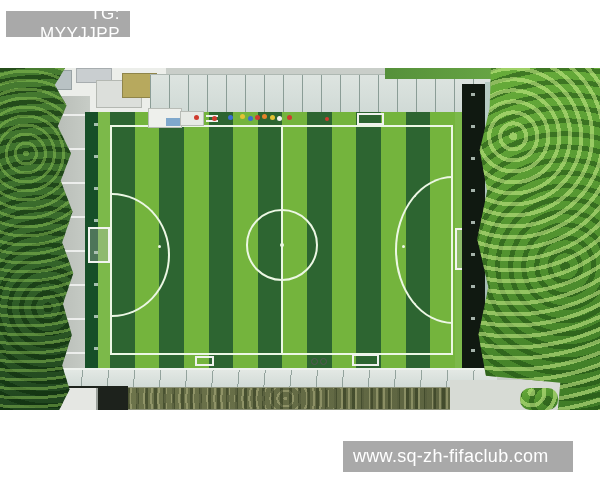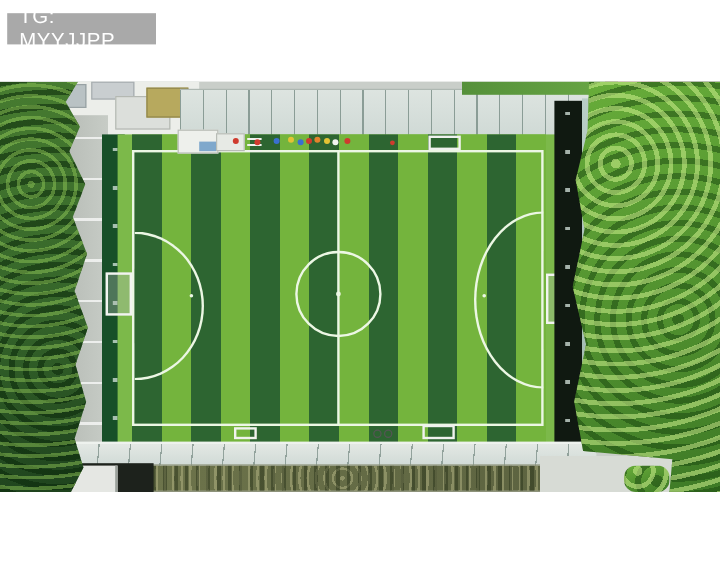--- a/index.html
+++ b/index.html
@@ -4,21 +4,21 @@
 <style>
   html,body{margin:0;padding:0;}
   body{width:600px;height:480px;overflow:hidden;background:var(--page-bg,#fff);
        font-family:"Liberation Sans","DejaVu Sans",sans-serif;}
   .abs{position:absolute;}
   .page{position:relative;width:600px;height:480px;background:var(--page-bg,#fff);}
   .photo{position:absolute;left:0;top:68px;width:600px;height:342px;overflow:hidden;background:#c9cec9;}
 
   
   .wm{position:absolute;background:var(--watermark-bg,#a9a9a9);color:var(--watermark-text,#fff);
-      display:flex;align-items:center;padding:0 10px;box-sizing:border-box;}
+      display:flex;align-items:center;padding:0 10px;box-sizing:border-box;text-align:right;}
   .wm-top{left:6px;top:11px;width:124px;height:26px;font-size:17px;letter-spacing:.5px;}
   .wm-bottom{left:343px;top:441px;width:230px;height:31px;font-size:18px;letter-spacing:.3px;}
 
   
   .foliage-bright{
     background-image:
       repeating-radial-gradient(circle at 30% 20%, rgba(205,240,140,.55) 0 4px, rgba(0,0,0,0) 4px 11px),
       repeating-radial-gradient(circle at 72% 58%, rgba(25,70,15,.5) 0 5px, rgba(0,0,0,0) 5px 13px),
       linear-gradient(160deg, var(--tree-bright,#68ad3a), var(--tree-bright-dark,#3e7a26));}
   .foliage-dark{
@@ -136,14 +136,17 @@
     <div class="abs foliage-bright" style="left:476px;top:0;width:124px;height:342px;
                 clip-path:polygon(12% 0,100% 0,100% 100%,66% 100%,68% 92%,8% 90%,2% 78%,10% 64%,1% 50%,9% 36%,3% 24%,11% 12%);"></div>
 
     <div class="abs foliage-dark" style="left:0;top:0;width:74px;height:342px;
                 clip-path:polygon(0 0,88% 0,74% 5%,90% 11%,78% 17%,96% 25%,82% 33%,98% 42%,84% 51%,99% 60%,85% 69%,97% 78%,84% 87%,94% 94%,80% 100%,0 100%);"></div>
   </div>
 
   <div class="wm wm-top">
     <span>TG: MYYJJPP</span>
   </div>
+  <div class="wm wm-bottom">
+    <span>www.sq-zh-fifaclub.com</span>
+  </div>
 
 </div>
 
 </body></html>

